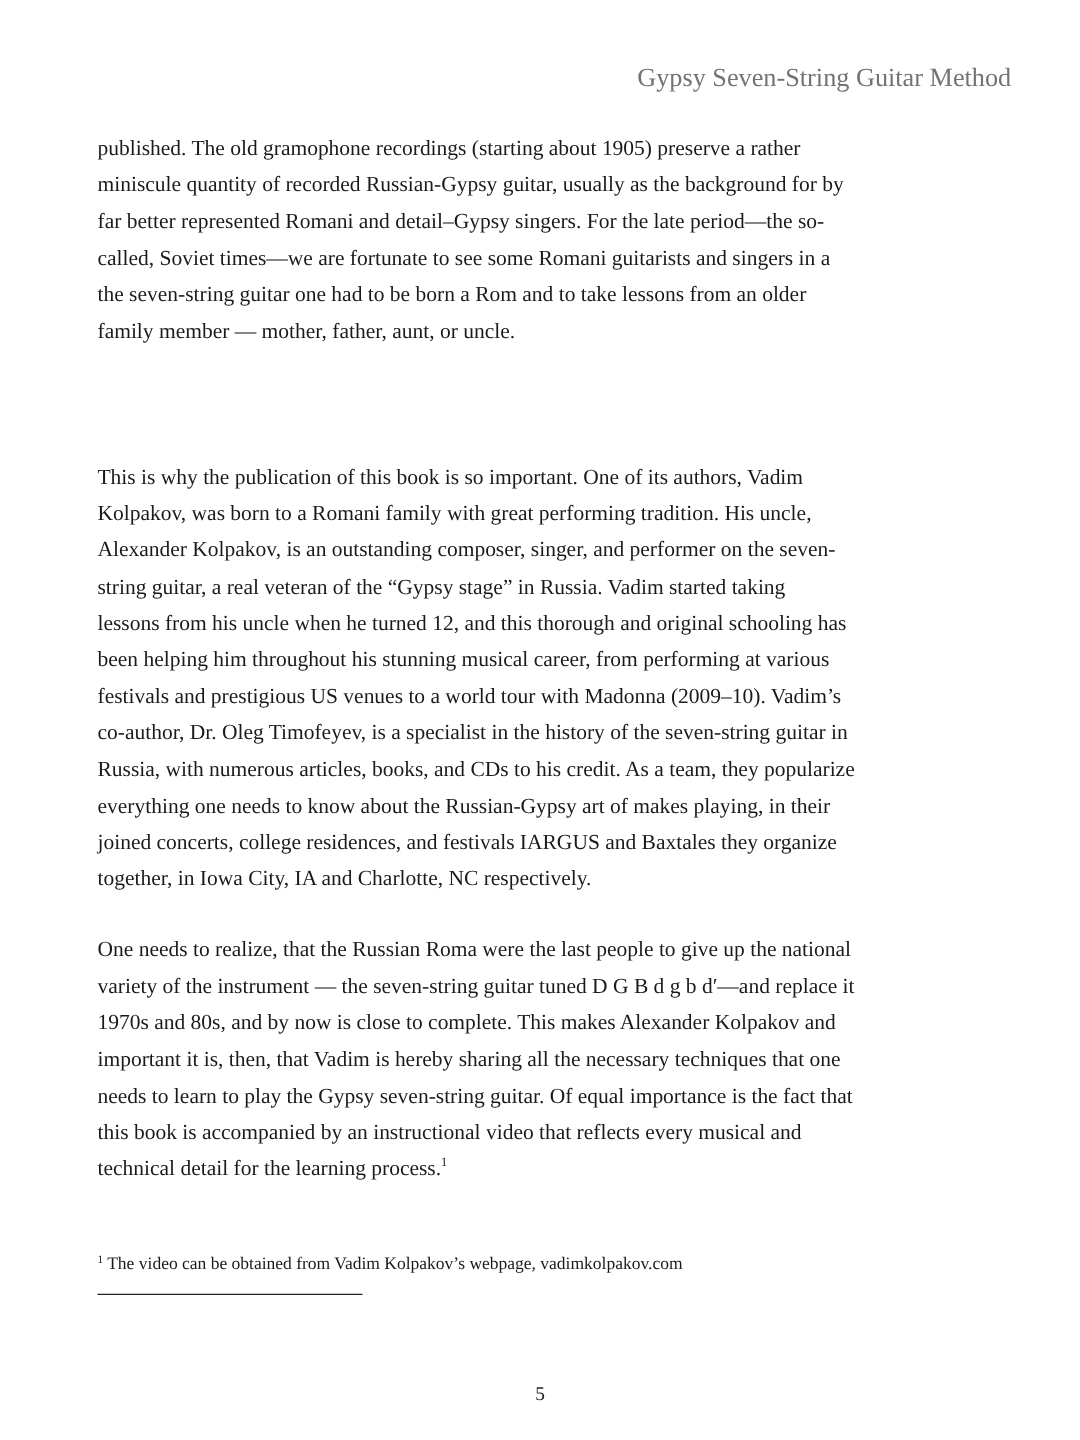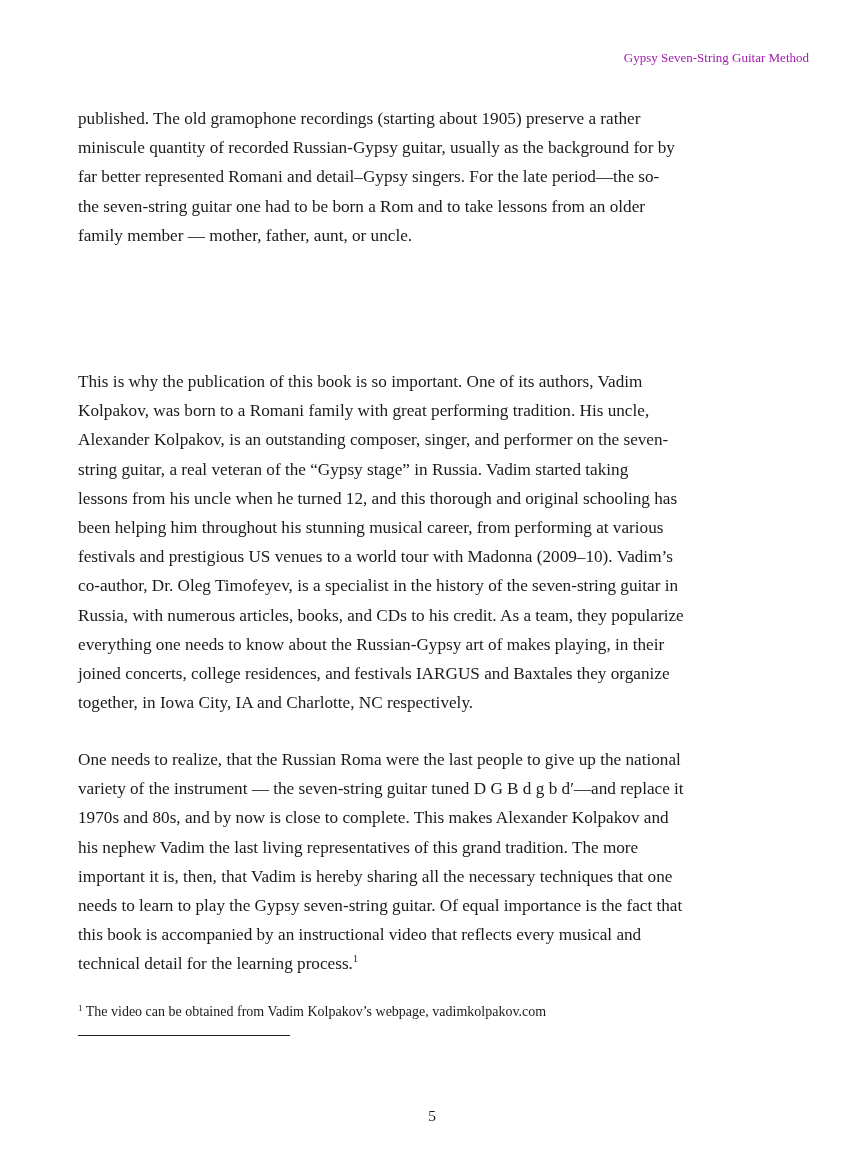--- a/index.html
+++ b/index.html
@@ -1,37 +1,38 @@
 <!DOCTYPE html>
 <html><head>
   <meta charset="utf-8">
   <style>
     html, body { margin: 0; padding: 0; background: #ffffff; }
     body { width: 864px; height: 1152px; position: relative; overflow: hidden; color: #1a1a1a; font-family: "Liberation Serif", "DejaVu Serif", serif; }
-    .running-header { position: absolute; top: 50px; right: 55px; font-size: 13px; color: #a21caf; white-space: nowrap; }
+    .running-header { position: absolute; top: 50px; right: 55px; font-size: 21px; color: #737373; white-space: nowrap; }
     .body-text { position: absolute; left: 78px; width: 720px; font-size: 17.2px; line-height: 29.2px; white-space: nowrap; }
     .p1 { top: 104px; }
     .p2 { top: 367px; }
     .p3 { top: 745px; }
     .line { display: block; }
     sup { font-size: 10px; vertical-align: 0; position: relative; top: -7px; }
     .fn-rule { position: absolute; left: 78px; top: 1035px; width: 212px; height: 0; border-top: 1.3px solid #222; }
     .footnote { position: absolute; left: 78px; top: 1004px; font-size: 14px; white-space: nowrap; }
     .footnote sup { font-size: 9px; top: -5px; }
     .page-number { position: absolute; top: 1107px; left: 0; width: 864px; text-align: center; font-size: 15.5px; }
   </style>
 </head>
 <body>
 
 <div class="running-header">Gypsy Seven-String Guitar Method</div>
 
 <div class="body-text p1">
   <span class="line">published. The old gramophone recordings (starting about 1905) preserve a rather</span>
   <span class="line">miniscule quantity of recorded Russian-Gypsy guitar, usually as the background for by</span>
   <span class="line">far better represented Romani and detail–Gypsy singers. For the late period—the so-</span>
+  <span class="line">called, Soviet times—we are fortunate to see some Romani guitarists and singers in a</span>
   <span class="line">the seven-string guitar one had to be born a Rom and to take lessons from an older</span>
   <span class="line">family member — mother, father, aunt, or uncle.</span>
 </div>
 
 <div class="body-text p2">
   <span class="line">This is why the publication of this book is so important. One of its authors, Vadim</span>
   <span class="line">Kolpakov, was born to a Romani family with great performing tradition. His uncle,</span>
   <span class="line">Alexander Kolpakov, is an outstanding composer, singer, and performer on the seven-</span>
   <span class="line">string guitar, a real veteran of the “Gypsy stage” in Russia. Vadim started taking</span>
   <span class="line">lessons from his uncle when he turned 12, and this thorough and original schooling has</span>
@@ -41,21 +42,20 @@
   <span class="line">Russia, with numerous articles, books, and CDs to his credit. As a team, they popularize</span>
   <span class="line">everything one needs to know about the Russian-Gypsy art of makes playing, in their</span>
   <span class="line">joined concerts, college residences, and festivals IARGUS and Baxtales they organize</span>
   <span class="line">together, in Iowa City, IA and Charlotte, NC respectively.</span>
 </div>
 
 <div class="body-text p3">
   <span class="line">One needs to realize, that the Russian Roma were the last people to give up the national</span>
   <span class="line">variety of the instrument — the seven-string guitar tuned D G B d g b d′—and replace it</span>
   <span class="line">1970s and 80s, and by now is close to complete. This makes Alexander Kolpakov and</span>
-  <span class="line">his nephew Vadim the last living representatives of this grand tradition. The more</span>
   <span class="line">important it is, then, that Vadim is hereby sharing all the necessary techniques that one</span>
   <span class="line">needs to learn to play the Gypsy seven-string guitar. Of equal importance is the fact that</span>
   <span class="line">this book is accompanied by an instructional video that reflects every musical and</span>
   <span class="line"><span>technical detail for the learning process.</span><sup>1</sup></span>
 </div>
 
 <div class="fn-rule"></div>
 
 <div class="footnote"><sup>1</sup><span> The video can be obtained from Vadim Kolpakov’s webpage, vadimkolpakov.com</span></div>
 

